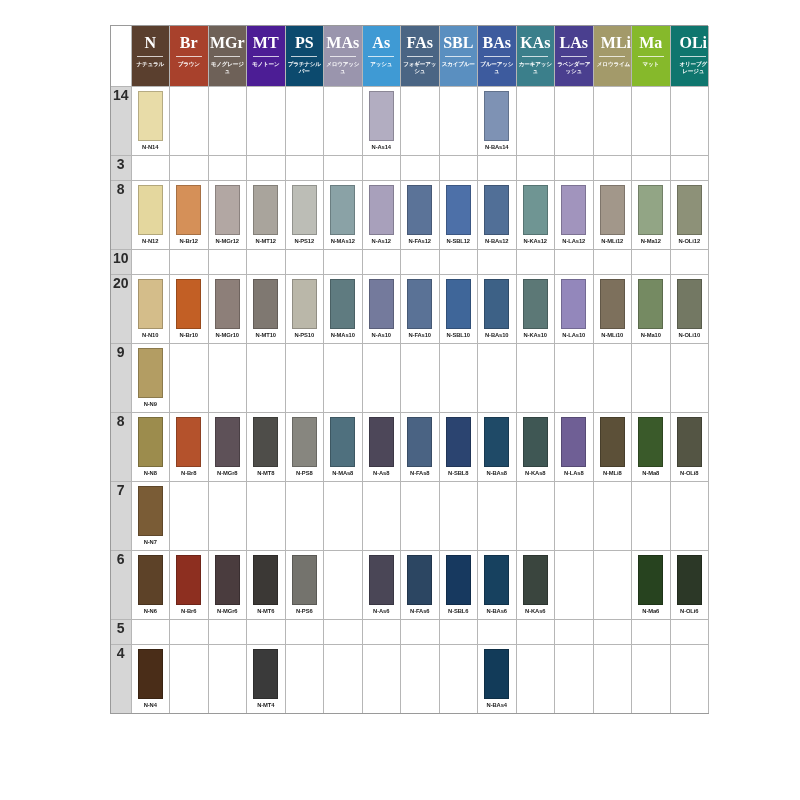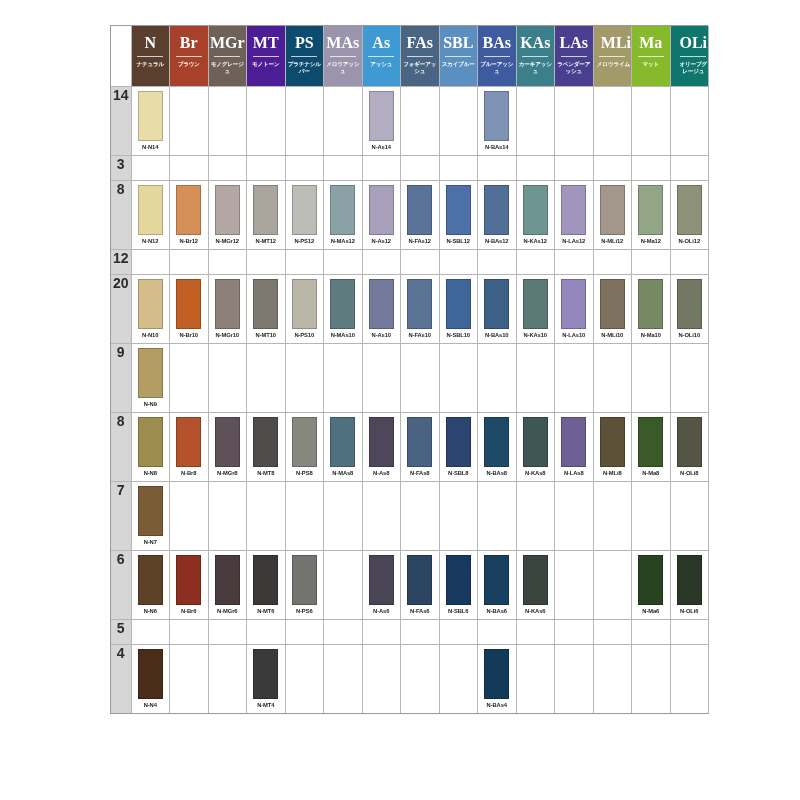--- a/index.html
+++ b/index.html
@@ -321,21 +321,21 @@
           <td class="swcell">
             <span class="sw" style="background: rgb(146, 165, 133);"></span>
             <span class="swlabel">N-Ma12</span>
           </td>
           <td class="swcell">
             <span class="sw" style="background: rgb(141, 145, 120);"></span>
             <span class="swlabel">N-OLi12</span>
           </td>
         </tr>
         <tr>
-          <td class="numcell short">12</td>
+          <td class="numcell short">10</td>
           <td class="swcell short"></td>
           <td class="swcell short"></td>
           <td class="swcell short"></td>
           <td class="swcell short"></td>
           <td class="swcell short"></td>
           <td class="swcell short"></td>
           <td class="swcell short"></td>
           <td class="swcell short"></td>
           <td class="swcell short"></td>
           <td class="swcell short"></td>

